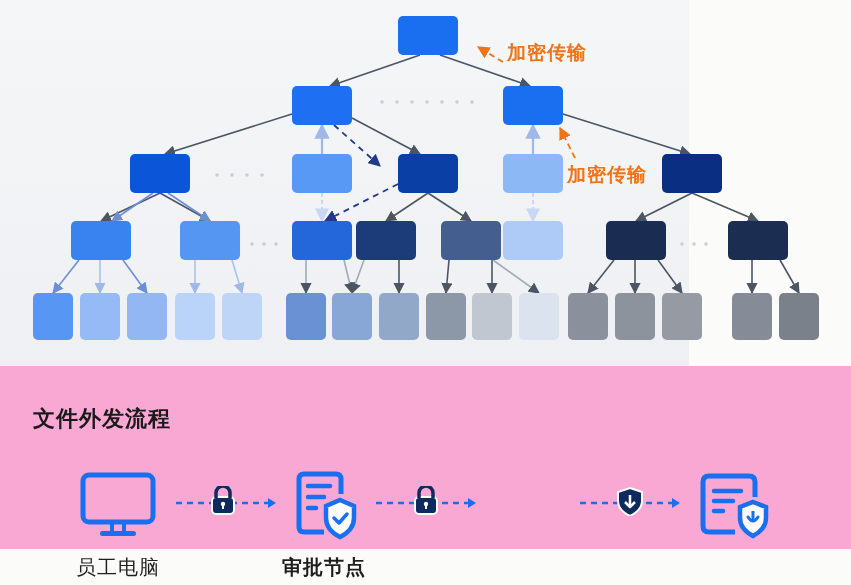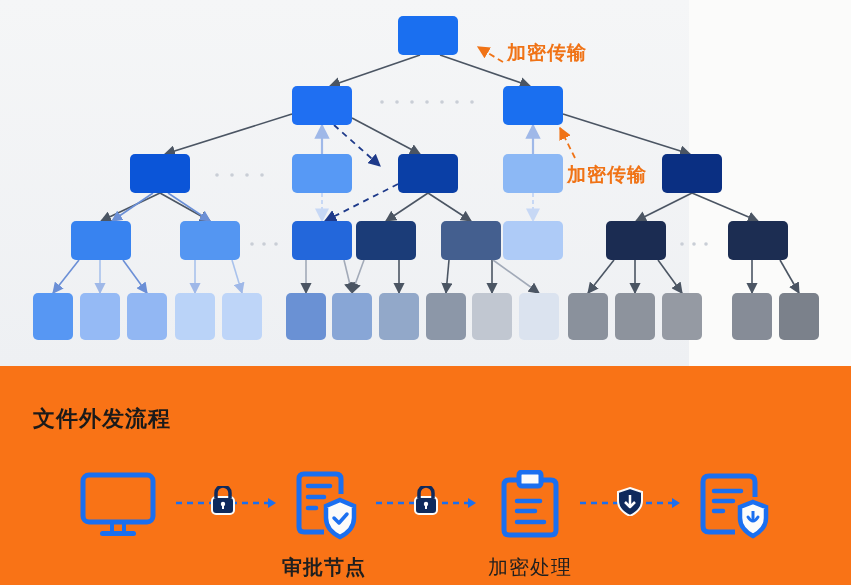--- a/index.html
+++ b/index.html
@@ -1,19 +1,19 @@
 <!DOCTYPE html>
 <html><head>
 <meta charset="utf-8">
 <style>
   html, body { margin:0; padding:0; }
   body { width:851px; height:585px; position:relative; overflow:hidden; background:#fbfbfa; font-family:"DejaVu Sans", sans-serif; }
   #tree-panel { position:absolute; left:0; top:0; width:689px; height:366px; background:linear-gradient(180deg,#f5f6f7 0%,#eef0f3 100%); }
   #tree-svg { position:absolute; left:0; top:0; }
-  #flow-panel { position:absolute; left:0; top:366px; width:851px; height:219px; background:#f97316; }
+  #flow-panel { position:absolute; left:0; top:366px; width:851px; height:183px; background:#f9a8d4; }
   .flow-title { position:absolute; left:33px; top:38px; font-size:22px; font-weight:bold; color:#1a1a1a; letter-spacing:1px; }
   .step { position:absolute; top:104px; width:120px; text-align:center; }
   .step .ico { width:80px; height:70px; margin:0 auto; }
   .step .lbl { margin-top:14px; font-size:20px; color:#1f1f1f; letter-spacing:1px; }
   .conn { position:absolute; top:120px; height:30px; }
   .enc-label { position:absolute; color:#f07316; font-size:19px; font-weight:bold; letter-spacing:1px; }
 </style>
 </head>
 <body>
 
@@ -142,20 +142,21 @@
 
   <div class="step" style="left:58px;">
     <div class="ico">
       <svg width="80" height="70" viewBox="0 0 80 70">
         <rect x="5" y="5" width="70" height="47" rx="6" fill="none" stroke="#1a6ff0" stroke-width="5"></rect>
         <rect x="32" y="52" width="4" height="10" fill="#1a6ff0"></rect>
         <rect x="44" y="52" width="4" height="10" fill="#1a6ff0"></rect>
         <rect x="22" y="61" width="36" height="5" rx="2.5" fill="#1a6ff0"></rect>
       </svg>
     </div>
+    <div class="lbl">员工电脑</div>
   </div>
 
   <div class="conn" style="left:176px; width:100px;">
     <svg width="100" height="30" viewBox="0 0 100 30">
       <line x1="0" y1="17" x2="92" y2="17" stroke="#1a6ff0" stroke-width="2.5" stroke-dasharray="6 5"></line>
       <path d="M92,12 L100,17 L92,22 z" fill="#1a6ff0"></path>
       <g>
         <rect x="36" y="11" width="22" height="17" rx="4" fill="#0f2a5c" stroke="#fbfbfa" stroke-width="2"></rect>
         <path d="M40,12 L40,7 A7,7 0 0 1 54,7 L54,12" fill="none" stroke="#0f2a5c" stroke-width="3.5"></path>
         <circle cx="47" cy="18" r="2.2" fill="#ffffff"></circle>
@@ -184,32 +185,20 @@
       <path d="M92,12 L100,17 L92,22 z" fill="#1a6ff0"></path>
       <g>
         <rect x="39" y="11" width="22" height="17" rx="4" fill="#0f2a5c" stroke="#fbfbfa" stroke-width="2"></rect>
         <path d="M43,12 L43,7 A7,7 0 0 1 57,7 L57,12" fill="none" stroke="#0f2a5c" stroke-width="3.5"></path>
         <circle cx="50" cy="18" r="2.2" fill="#ffffff"></circle>
         <rect x="49" y="18" width="2" height="5" fill="#ffffff"></rect>
       </g>
     </svg>
   </div>
 
-  <div class="step" style="left:470px;">
-    <div class="ico">
-      <svg width="80" height="70" viewBox="0 0 80 70">
-        <path d="M27,10 L19,10 Q14,10 14,15 L14,60 Q14,65 19,65 L61,65 Q66,65 66,60 L66,15 Q66,10 61,10 L53,10" fill="none" stroke="#1a6ff0" stroke-width="5"></path>
-        <rect x="29" y="2" width="22" height="14" rx="3" fill="#fbfbfa" stroke="#1a6ff0" stroke-width="5"></rect>
-        <line x1="27" y1="31" x2="50" y2="31" stroke="#1a6ff0" stroke-width="4.5" stroke-linecap="round"></line>
-        <line x1="27" y1="41" x2="45" y2="41" stroke="#1a6ff0" stroke-width="4.5" stroke-linecap="round"></line>
-        <line x1="27" y1="52" x2="54" y2="52" stroke="#1a6ff0" stroke-width="4.5" stroke-linecap="round"></line>
-      </svg>
-    </div>
-    <div class="lbl">加密处理</div>
-  </div>
 
   <div class="conn" style="left:580px; width:100px;">
     <svg width="100" height="30" viewBox="0 0 100 30">
       <line x1="0" y1="17" x2="92" y2="17" stroke="#1a6ff0" stroke-width="2.5" stroke-dasharray="6 5"></line>
       <path d="M92,12 L100,17 L92,22 z" fill="#1a6ff0"></path>
       <g>
         <path d="M50,2 L62,6 L62,15 Q62,24 50,30 Q38,24 38,15 L38,6 z" fill="#0f2a5c" stroke="#fbfbfa" stroke-width="2"></path>
         <line x1="50" y1="9" x2="50" y2="20" stroke="#ffffff" stroke-width="2.5"></line>
         <path d="M45,16 L50,21 L55,16" fill="none" stroke="#ffffff" stroke-width="2.5" stroke-linejoin="round"></path>
       </g>

